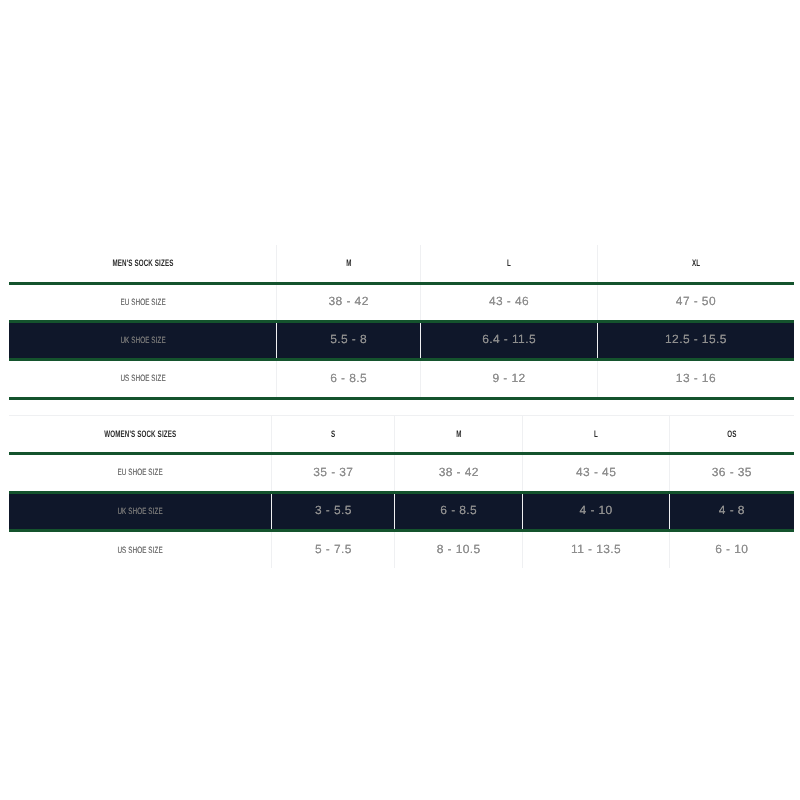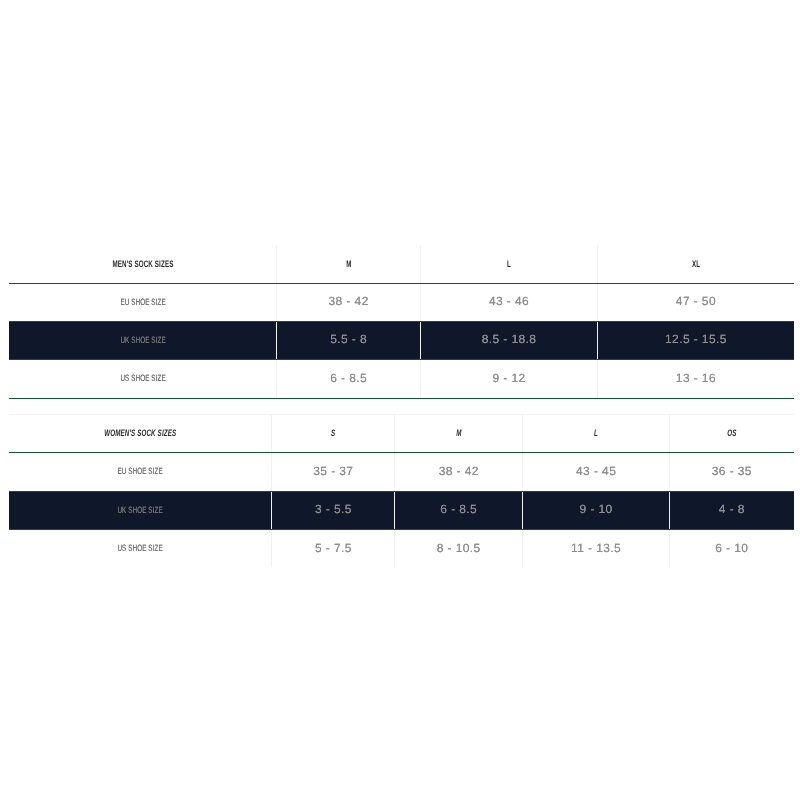--- a/index.html
+++ b/index.html
@@ -41,33 +41,32 @@
   table.size-table.t-womens {
     margin-top: 15px;
   }
 
   table.size-table th,
   table.size-table td {
     padding: 0;
     text-align: center;
     vertical-align: middle;
     border-right: 1px solid #eff0f2;
-    border-bottom: 1px solid #14532d;
+    border-bottom: 3px solid #14532d;
     background-clip: padding-box;
   }
 
   table.size-table th:last-child,
   table.size-table td:last-child {
     border-right: 0;
   }
 
   
   table.t-womens thead tr th {
     border-top: 1px solid #eff0f2;
-    font-style: italic;
   }
   table.t-womens tbody tr:last-child td {
     border-bottom: 0;
   }
 
   
   table.t-mens thead tr  { height: 38px; }
   table.t-mens tbody tr:nth-child(1) { height: 38px; }
   table.t-mens tbody tr:nth-child(2) { height: 38px; }
   table.t-mens tbody tr:nth-child(3) { height: 39px; }
@@ -145,21 +144,21 @@
       <tbody>
         <tr>
           <td class="row-label"><span class="cap">EU SHOE SIZE</span></td>
           <td class="row-value"><span class="cap">38 - 42</span></td>
           <td class="row-value"><span class="cap">43 - 46</span></td>
           <td class="row-value"><span class="cap">47 - 50</span></td>
         </tr>
         <tr class="shaded">
           <td class="row-label"><span class="cap">UK SHOE SIZE</span></td>
           <td class="row-value"><span class="cap">5.5 - 8</span></td>
-          <td class="row-value"><span class="cap">8.5 - 18.8</span></td>
+          <td class="row-value"><span class="cap">6.4 - 11.5</span></td>
           <td class="row-value"><span class="cap">12.5 - 15.5</span></td>
         </tr>
         <tr>
           <td class="row-label"><span class="cap">US SHOE SIZE</span></td>
           <td class="row-value"><span class="cap">6 - 8.5</span></td>
           <td class="row-value"><span class="cap">9 - 12</span></td>
           <td class="row-value"><span class="cap">13 - 16</span></td>
         </tr>
       </tbody>
     </table>
@@ -186,21 +185,21 @@
           <td class="row-label"><span class="cap">EU SHOE SIZE</span></td>
           <td class="row-value"><span class="cap">35 - 37</span></td>
           <td class="row-value"><span class="cap">38 - 42</span></td>
           <td class="row-value"><span class="cap">43 - 45</span></td>
           <td class="row-value"><span class="cap">36 - 35</span></td>
         </tr>
         <tr class="shaded">
           <td class="row-label"><span class="cap">UK SHOE SIZE</span></td>
           <td class="row-value"><span class="cap">3 - 5.5</span></td>
           <td class="row-value"><span class="cap">6 - 8.5</span></td>
-          <td class="row-value"><span class="cap">9 - 10</span></td>
+          <td class="row-value"><span class="cap">4 - 10</span></td>
           <td class="row-value"><span class="cap">4 - 8</span></td>
         </tr>
         <tr>
           <td class="row-label"><span class="cap">US SHOE SIZE</span></td>
           <td class="row-value"><span class="cap">5 - 7.5</span></td>
           <td class="row-value"><span class="cap">8 - 10.5</span></td>
           <td class="row-value"><span class="cap">11 - 13.5</span></td>
           <td class="row-value"><span class="cap">6 - 10</span></td>
         </tr>
       </tbody>

